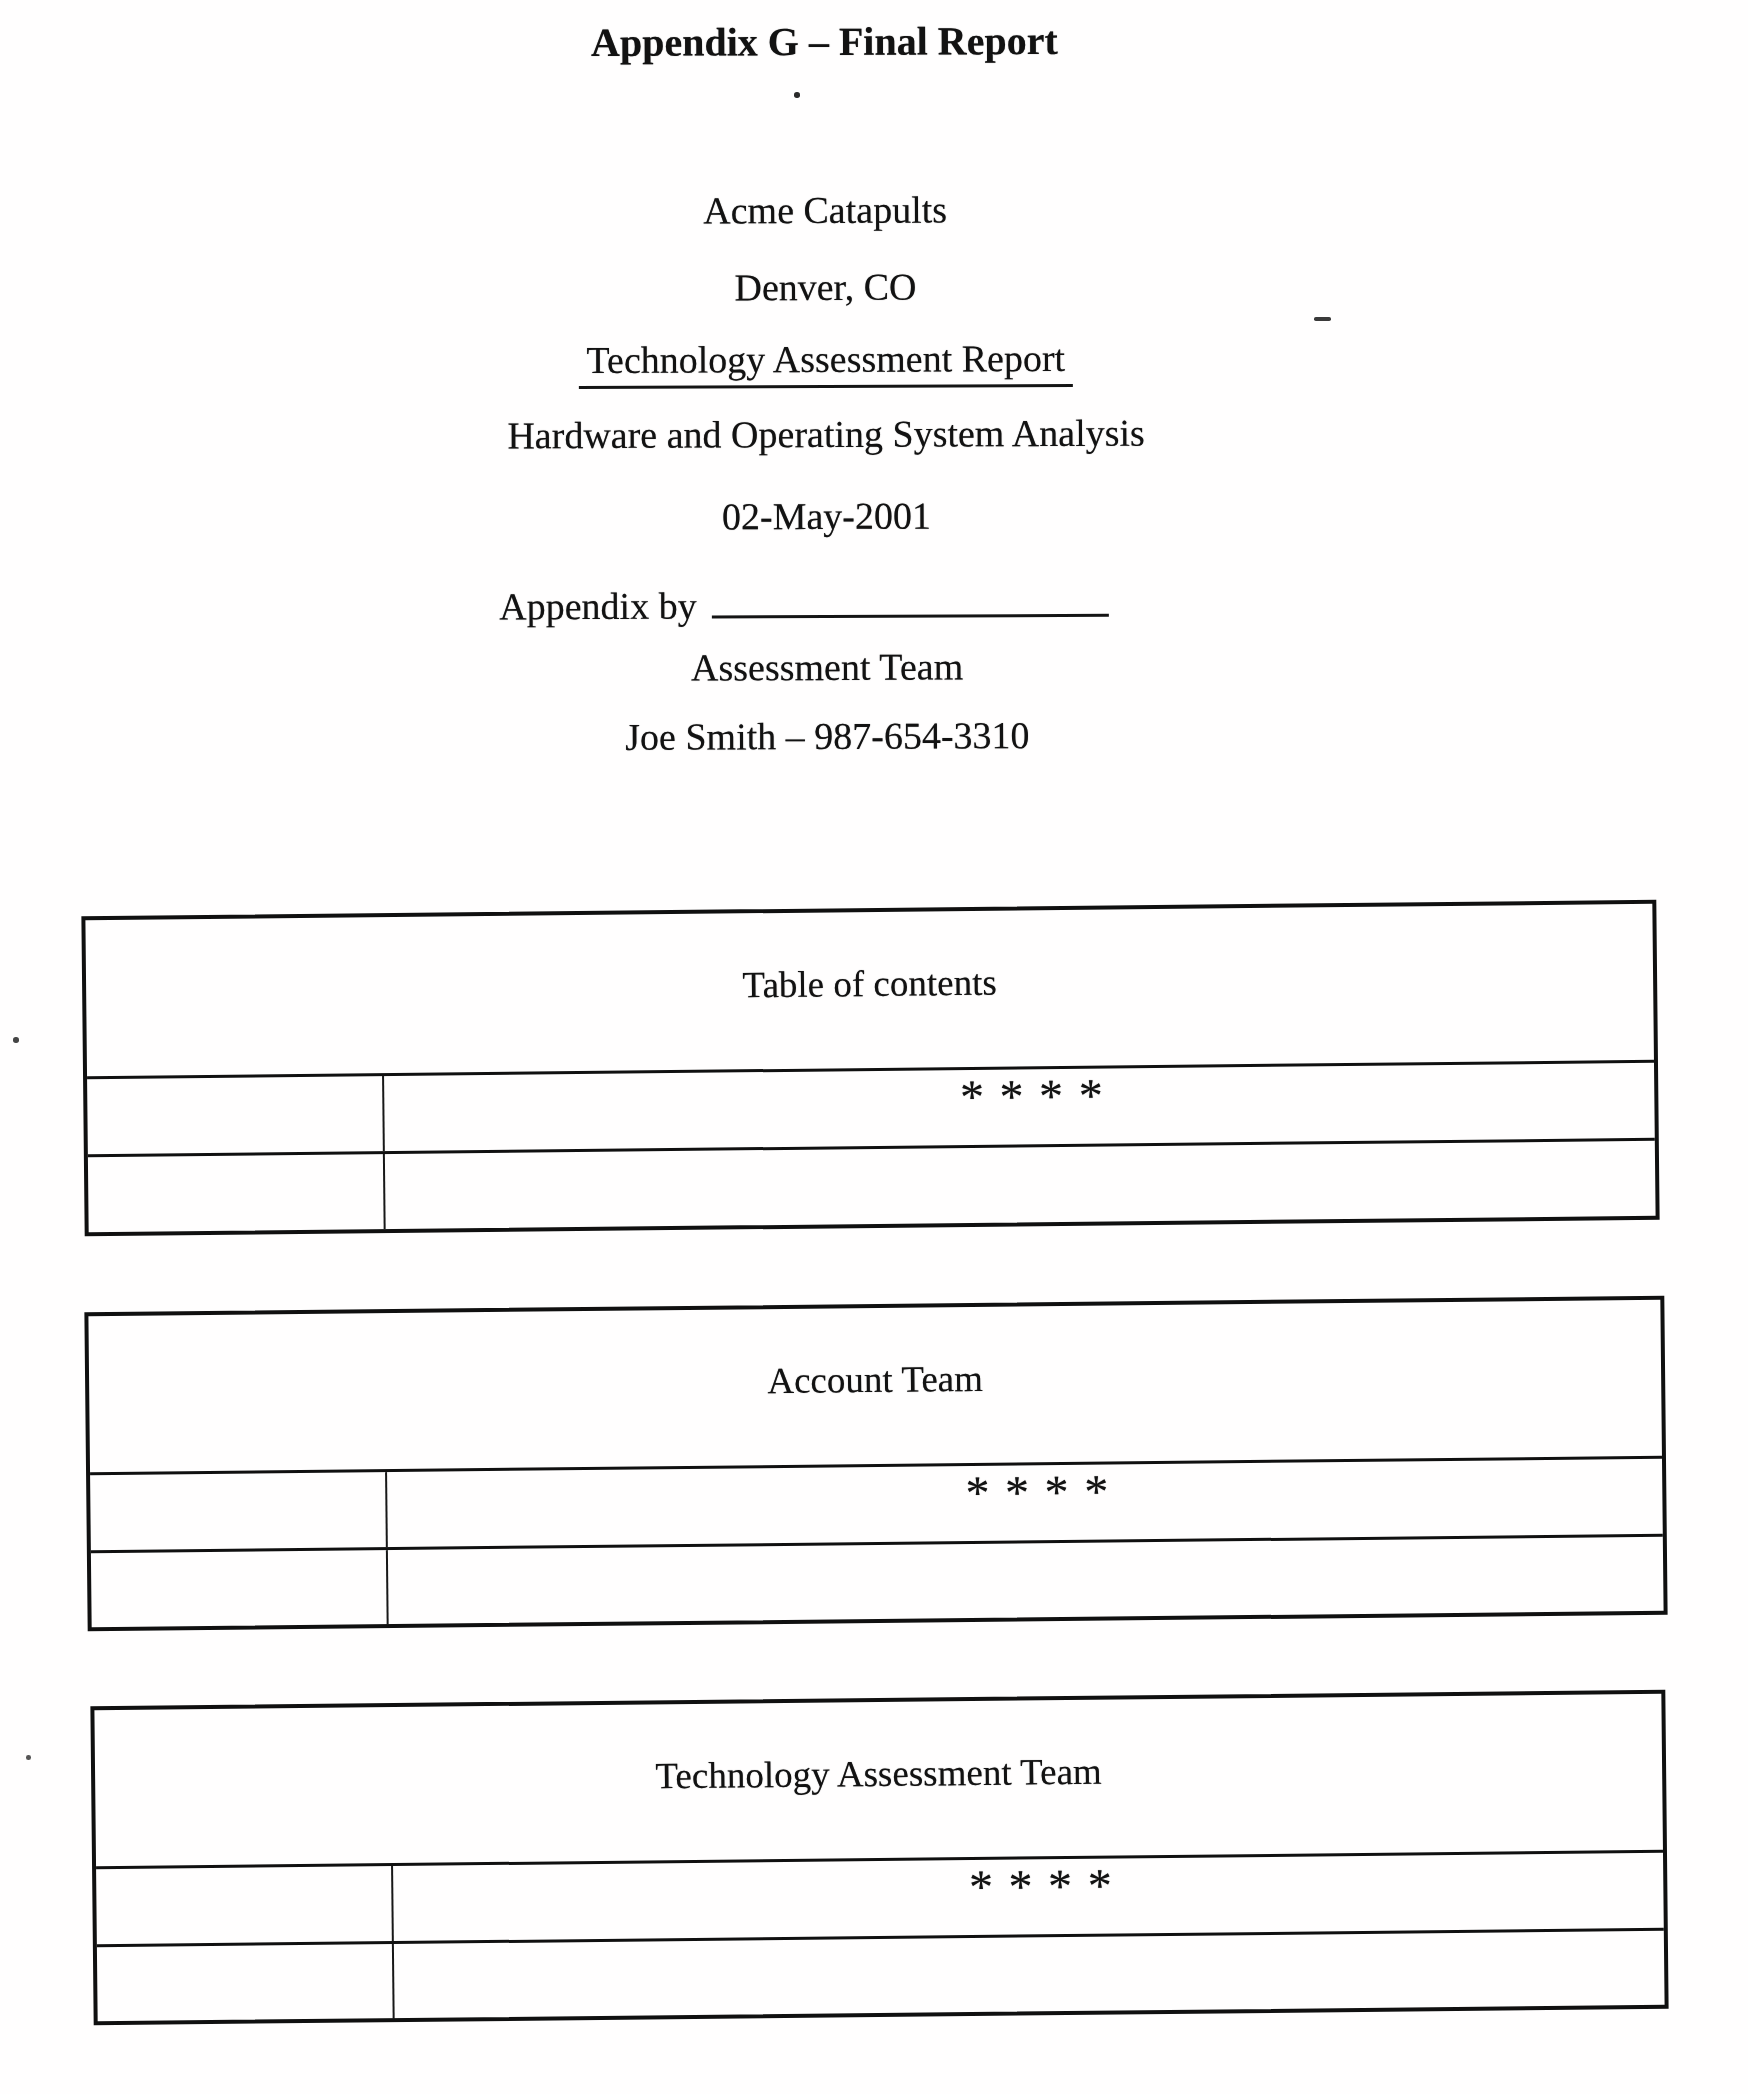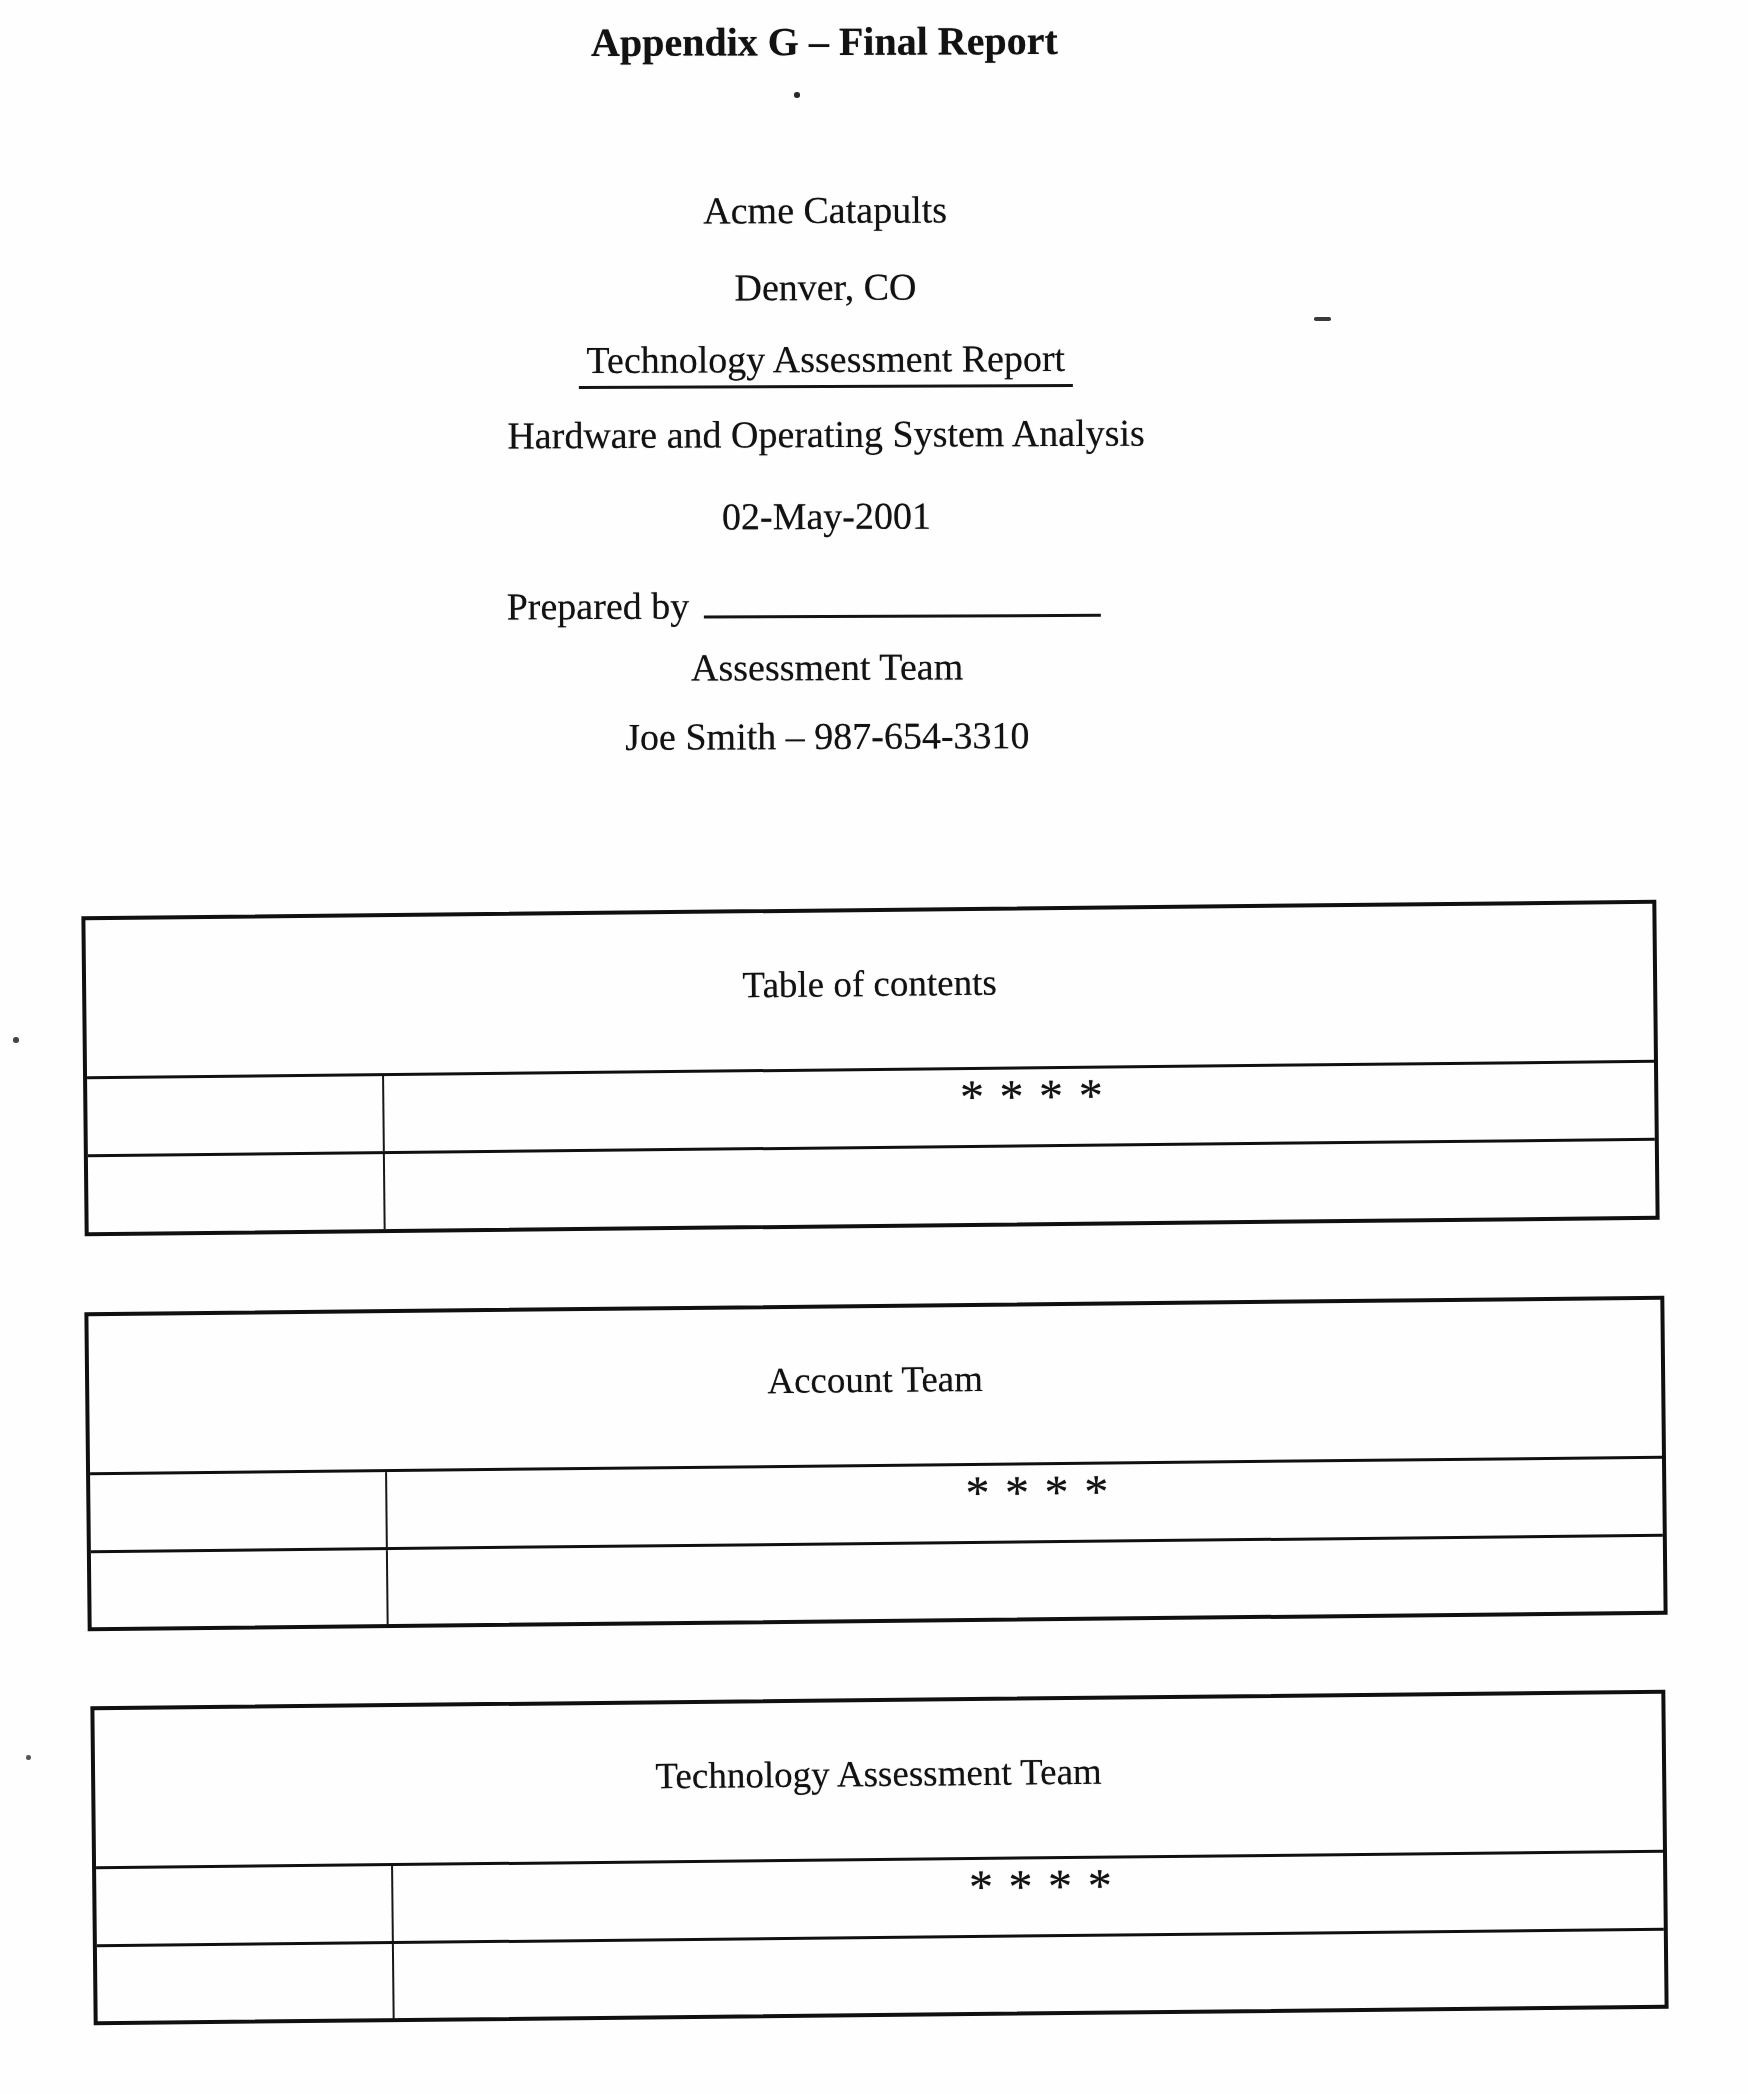--- a/index.html
+++ b/index.html
@@ -128,21 +128,21 @@
 <div class="page">
 
   <div class="textblock">
     <div class="line appendix-title">Appendix G – Final Report</div>
     <div class="line company">Acme Catapults</div>
     <div class="line location">Denver, CO</div>
     <div class="line report-title"><span class="ul">Technology Assessment Report</span></div>
     <div class="line report-subtitle">Hardware and Operating System Analysis</div>
     <div class="line report-date">02-May-2001</div>
     <div class="line prepared-line">
-      <span>Prepared by</span><span class="blank-line"></span>
+      <span>Appendix by</span><span class="blank-line"></span>
     </div>
     <div class="line team-heading">Assessment Team</div>
     <div class="line team-contact">Joe Smith – 987-654-3310</div>
   </div>
 
   <div class="scan-table t1">
     <div class="tbl-header">Table of contents</div>
     <div class="tbl-row row-stars">
       <div class="cell-left"></div>
       <div class="cell-right">

